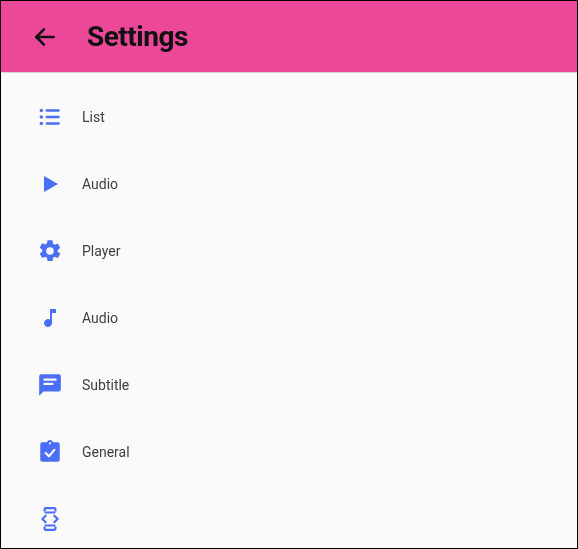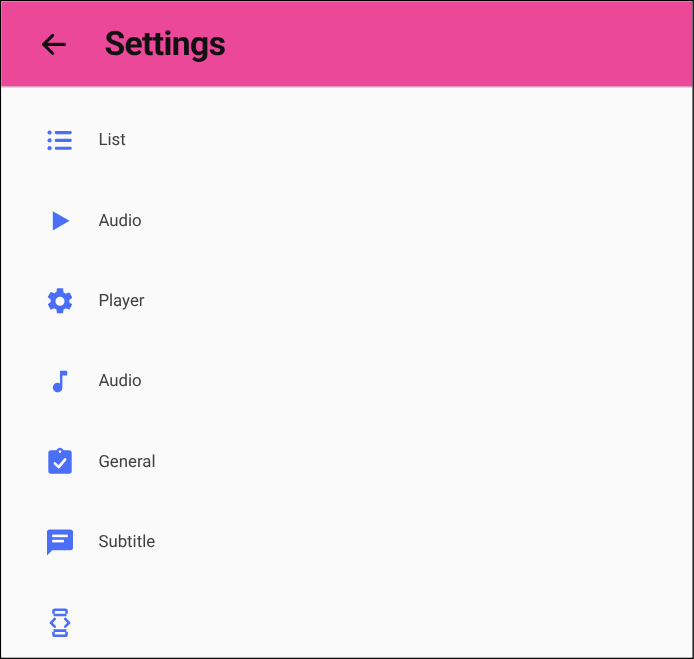--- a/index.html
+++ b/index.html
@@ -105,36 +105,36 @@
         <svg width="24" height="24" viewBox="0 0 24 24" fill="#4a6ef5">
             <path d="M12 3v10.55A4 4 0 1 0 14 17V7h4V3h-6z"></path>
           </svg>
       </span>
       <span class="label">Audio</span>
     </div>
 
     <div class="item">
       <span class="icon">
         <svg width="26" height="26" viewBox="0 0 24 24" fill="#4a6ef5">
-            <path d="M19 3h-4.18A3 3 0 0 0 12 1a3 3 0 0 0-2.82 2H5a2 2 0 0 0-2 2v14a2 2 0 0 0 2 2h14a2 2 0 0 0 2-2V5a2 2 0 0 0-2-2zm-7 0a1 1 0 1 1-1 1 1 1 0 0 1 1-1z"></path>
-            <polyline points="8 13 11 16 16 10" fill="none" stroke="#fff" stroke-width="2" stroke-linecap="round" stroke-linejoin="round"></polyline>
-          </svg>
-      </span>
-      <span class="label">General</span>
-    </div>
-
-    <div class="item">
-      <span class="icon">
-        <svg width="26" height="26" viewBox="0 0 24 24" fill="#4a6ef5">
             <path d="M20 2H4a2 2 0 0 0-2 2v18l4-4h14a2 2 0 0 0 2-2V4a2 2 0 0 0-2-2z"></path>
             <rect x="6" y="6" width="12" height="2" fill="#fff"></rect>
             <rect x="6" y="10" width="9" height="2" fill="#fff"></rect>
           </svg>
       </span>
       <span class="label">Subtitle</span>
+    </div>
+
+    <div class="item">
+      <span class="icon">
+        <svg width="26" height="26" viewBox="0 0 24 24" fill="#4a6ef5">
+            <path d="M19 3h-4.18A3 3 0 0 0 12 1a3 3 0 0 0-2.82 2H5a2 2 0 0 0-2 2v14a2 2 0 0 0 2 2h14a2 2 0 0 0 2-2V5a2 2 0 0 0-2-2zm-7 0a1 1 0 1 1-1 1 1 1 0 0 1 1-1z"></path>
+            <polyline points="8 13 11 16 16 10" fill="none" stroke="#fff" stroke-width="2" stroke-linecap="round" stroke-linejoin="round"></polyline>
+          </svg>
+      </span>
+      <span class="label">General</span>
     </div>
 
     <div class="item">
       <span class="icon">
         <svg width="26" height="26" viewBox="0 0 24 24" fill="#4a6ef5">
             <path d="M7 5h10v2H7zM7 17h10v2H7z"></path>
             <path d="M16 1H8a2 2 0 0 0-2 2v2h2V3h8v2h2V3a2 2 0 0 0-2-2zM16 23H8a2 2 0 0 1-2-2v-2h2v2h8v-2h2v2a2 2 0 0 1-2 2z"></path>
             <polyline points="8 9 5 12 8 15" fill="none" stroke="#4a6ef5" stroke-width="2" stroke-linecap="round" stroke-linejoin="round"></polyline>
             <polyline points="16 9 19 12 16 15" fill="none" stroke="#4a6ef5" stroke-width="2" stroke-linecap="round" stroke-linejoin="round"></polyline>
           </svg>

